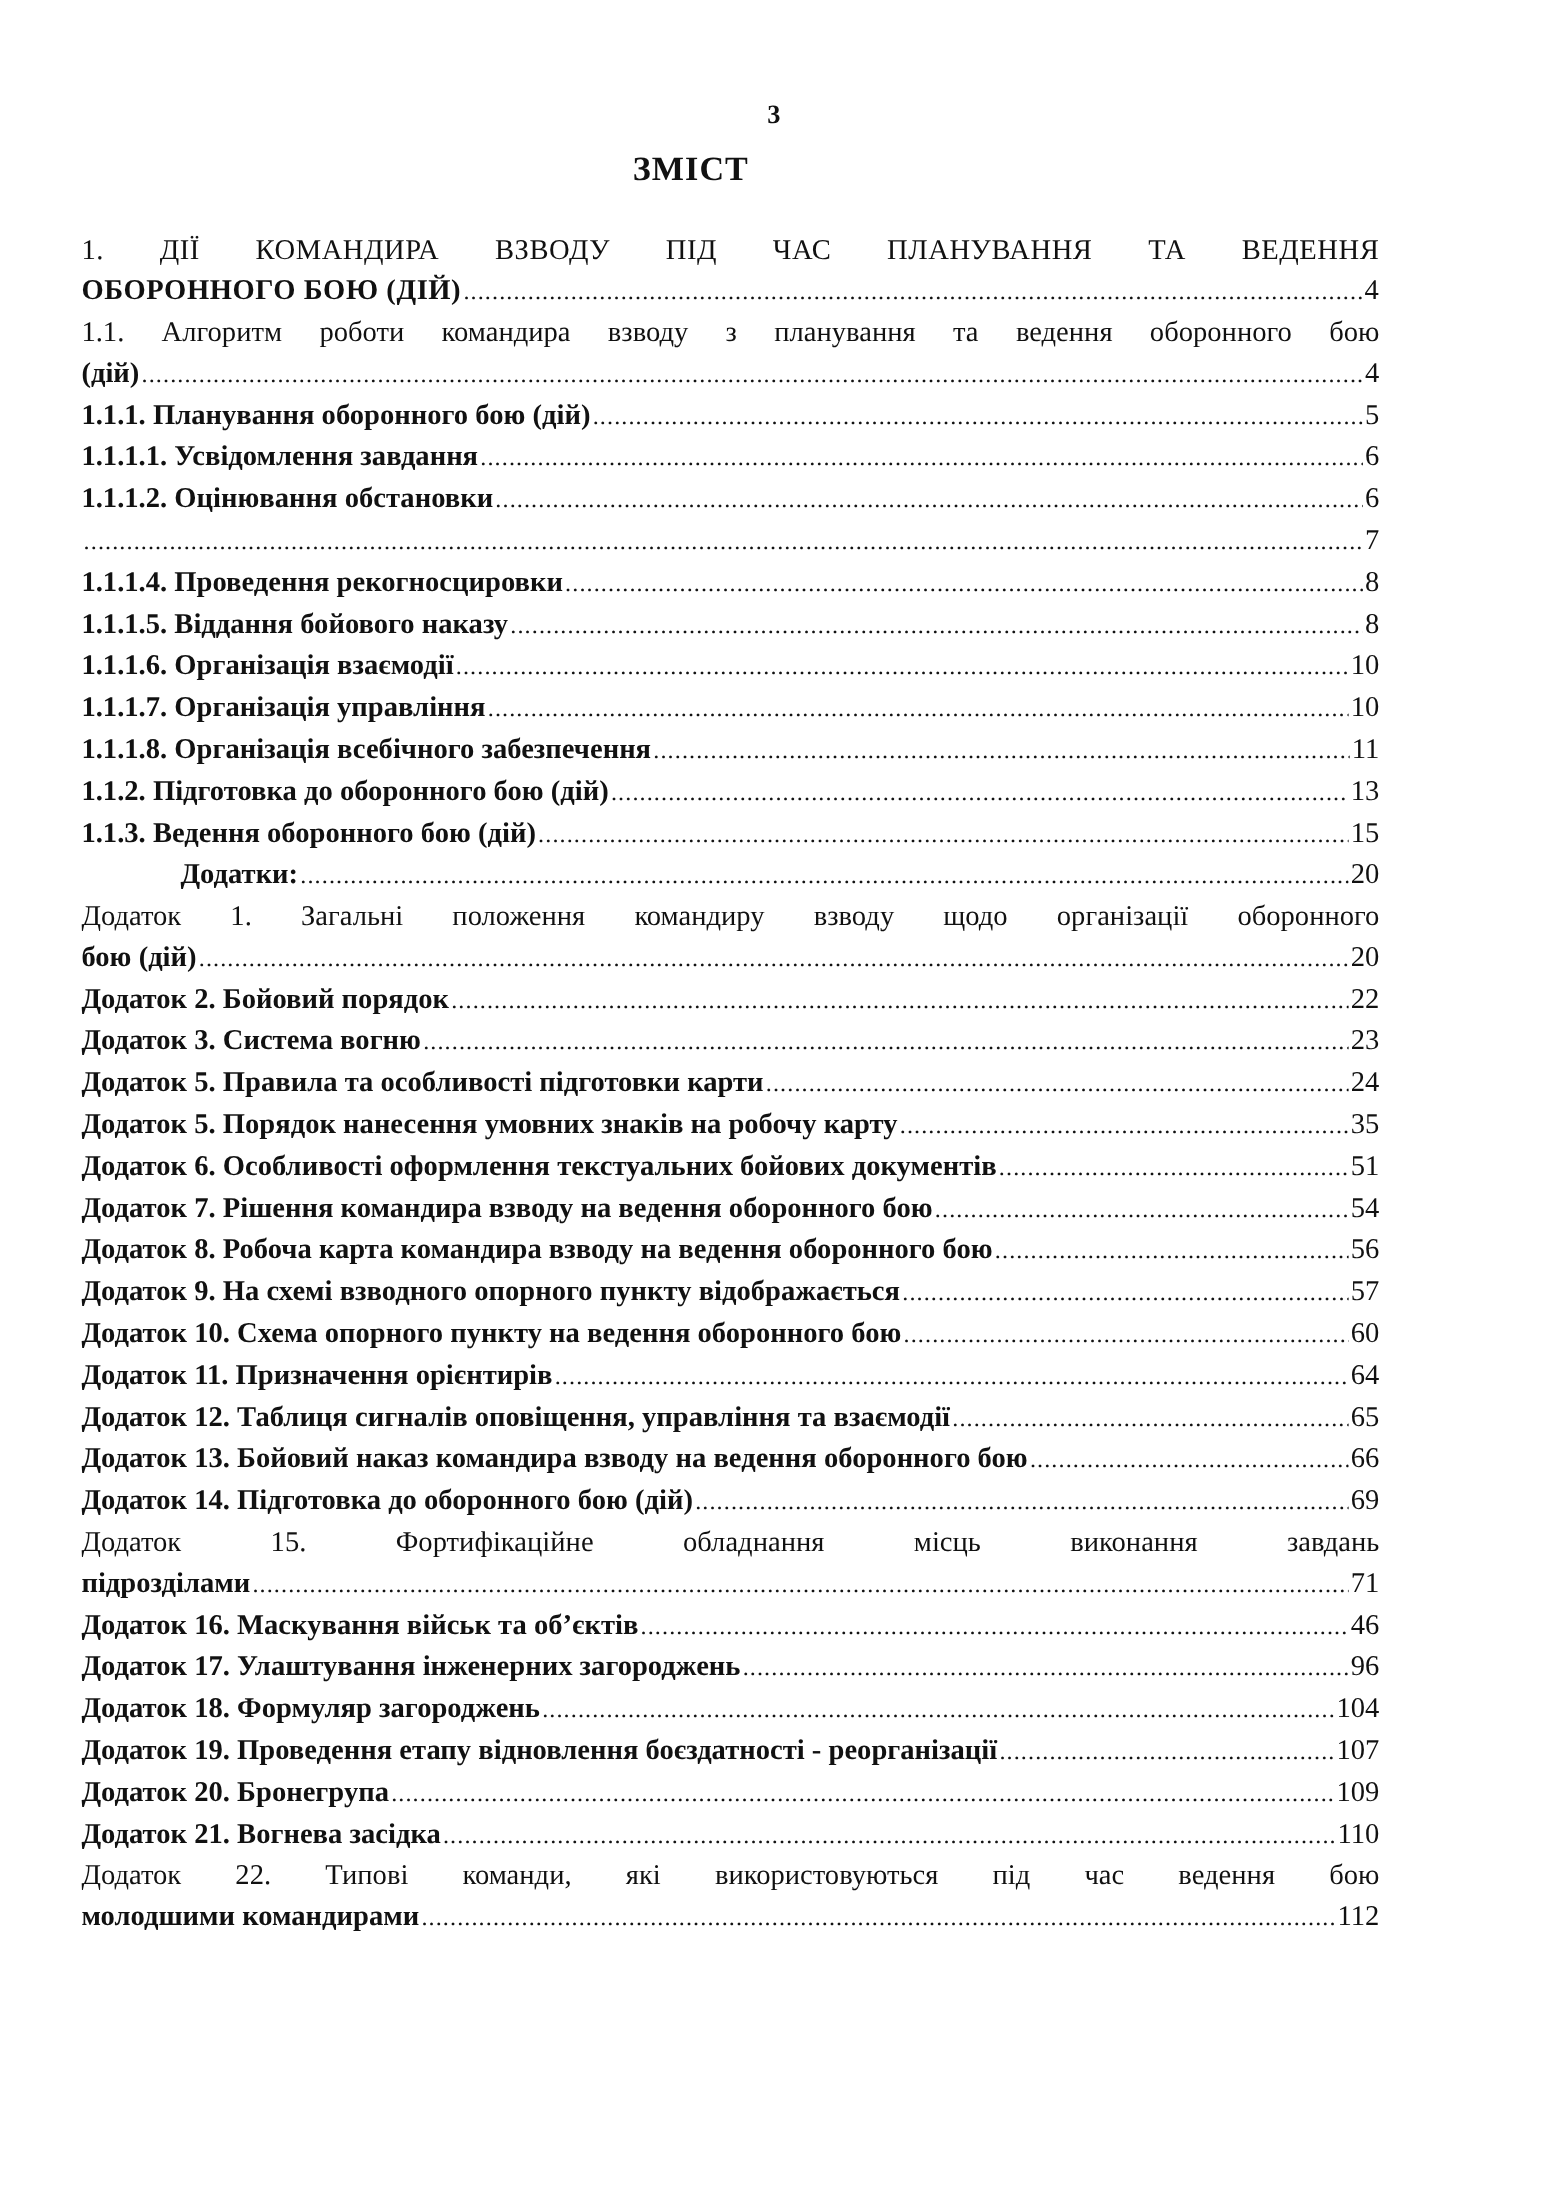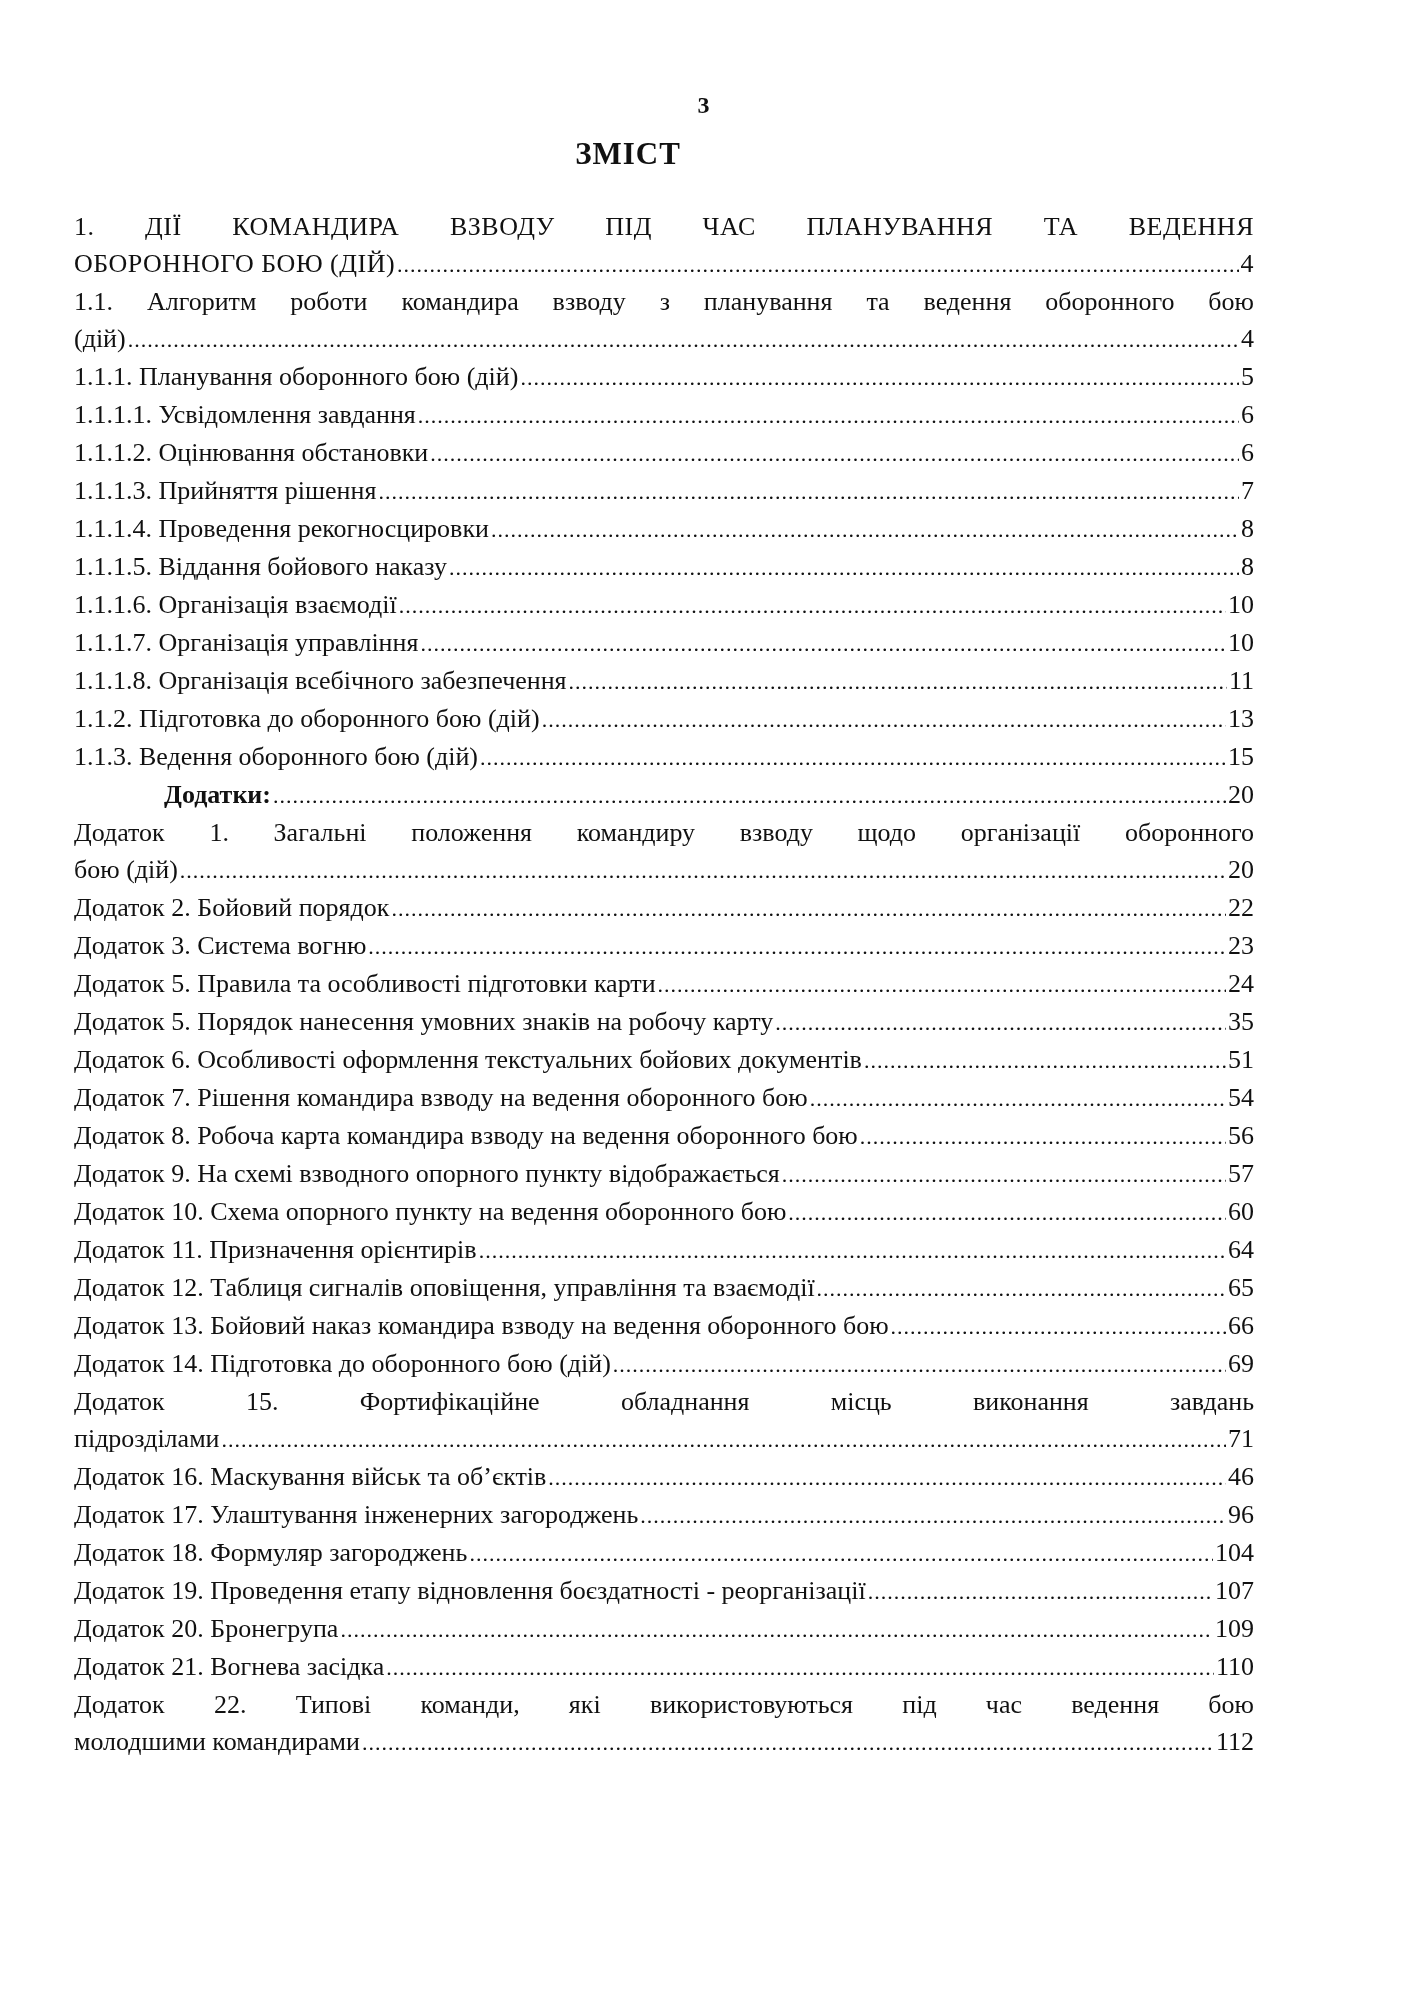--- a/index.html
+++ b/index.html
@@ -6,21 +6,21 @@
   body { width:1407px; height:1997px; position:relative; overflow:hidden;
          font-family:"Liberation Serif","DejaVu Serif",serif; color:#111111; }
   .page-num { position:absolute; top:92px; left:0; width:1407px; text-align:center;
               font-size:24px; font-weight:bold; }
   .title { position:absolute; top:136px; left:0; width:1256px; text-align:center;
            font-size:31px; font-weight:bold; letter-spacing:1px; }
   .toc { position:absolute; top:208px; left:74px; width:1180px; font-size:26px; line-height:37px; }
   .entry { position:relative; }
   .entry .line { display:flex; align-items:baseline; white-space:nowrap; }
   .entry .first { text-align:justify; text-align-last:justify; white-space:normal; display:block; }
-  .entry .text { flex:0 0 auto; }
+  .entry .text { flex:0 0 auto;font-weight:bold; }
   .entry .dots { flex:1 1 auto; overflow:hidden; margin:0 2px; letter-spacing:1px; font-size:22px; }
   .entry .dots::before { content:"........................................................................................................................................................................................................................................................"; }
   .entry .pagenum { flex:0 0 auto; }
   .indent .text { padding-left:90px; font-weight:bold;text-align:right; }
   .upper { letter-spacing:0.5px; }
 </style>
 </head>
 <body>
 
 <div class="page-num">3</div>
@@ -58,21 +58,20 @@
     </div>
     <div class="entry">
       <div class="line">
         <span class="text">1.1.1.2. Оцінювання обстановки</span>
         <span class="dots"></span>
         <span class="pagenum">6</span>
       </div>
     </div>
     <div class="entry">
       <div class="line">
-        <span class="text">1.1.1.3. Прийняття рішення</span>
         <span class="dots"></span>
         <span class="pagenum">7</span>
       </div>
     </div>
     <div class="entry">
       <div class="line">
         <span class="text">1.1.1.4. Проведення рекогносцировки</span>
         <span class="dots"></span>
         <span class="pagenum">8</span>
       </div>

